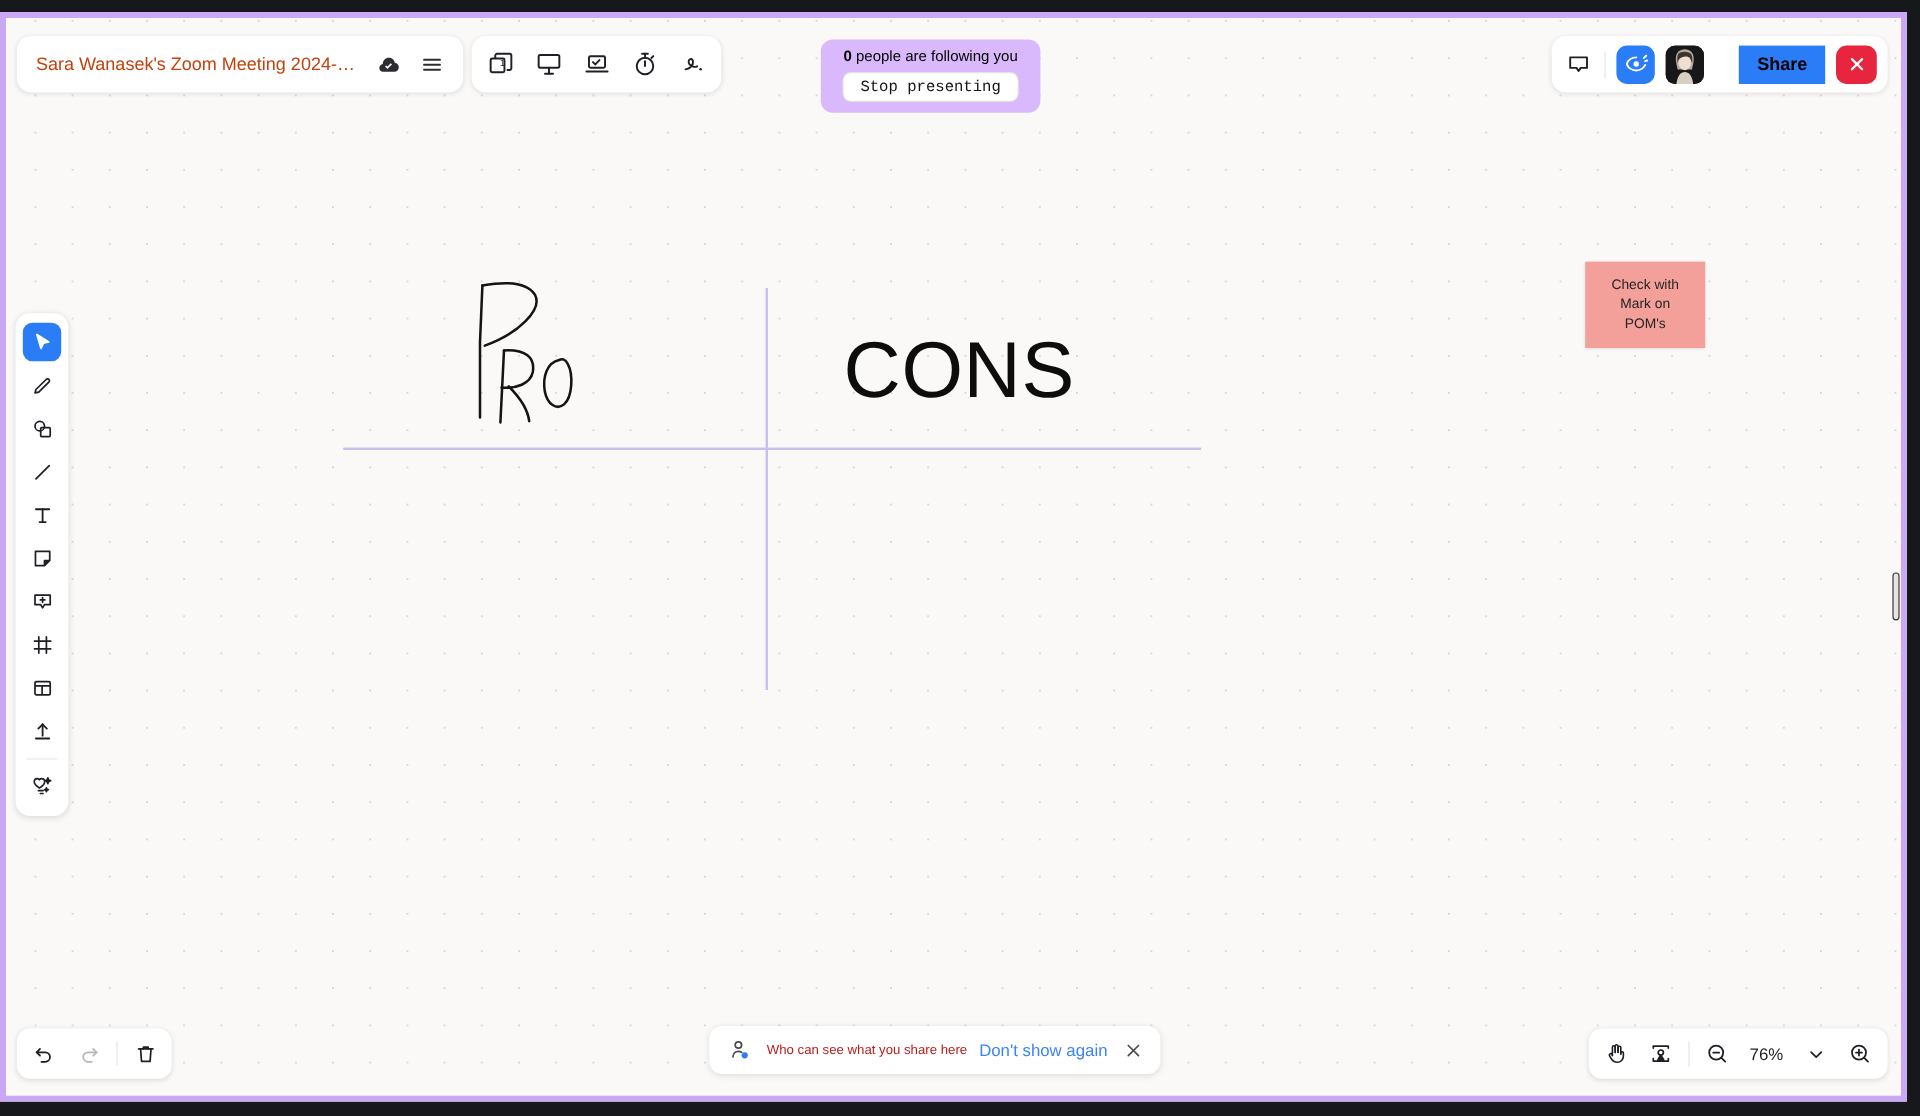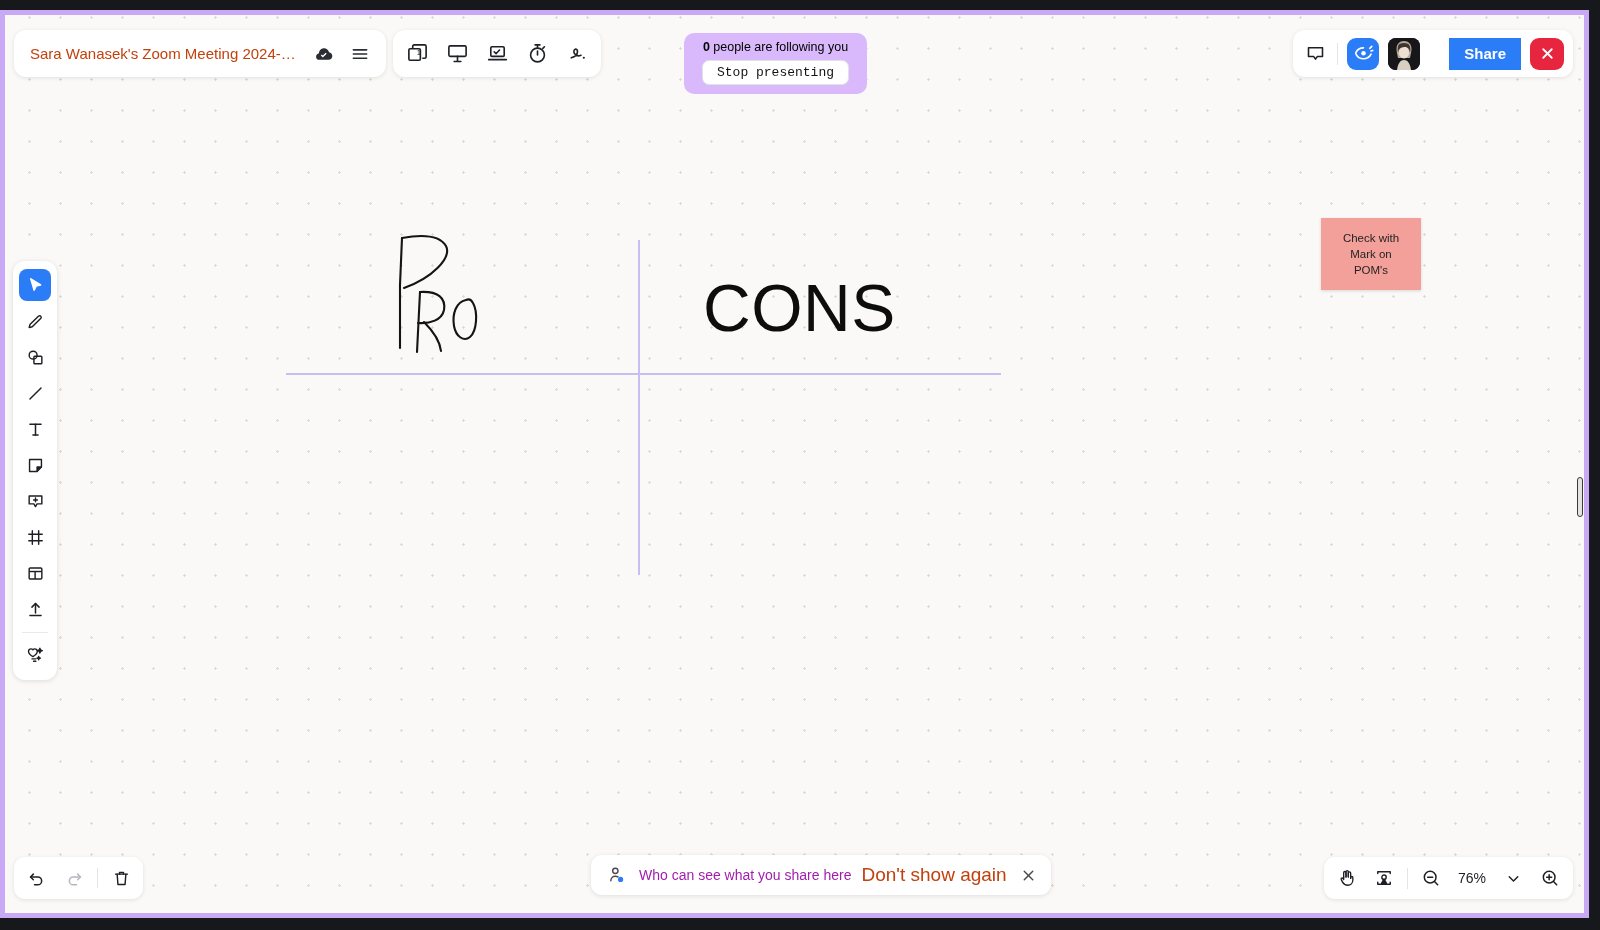--- a/index.html
+++ b/index.html
@@ -161,21 +161,21 @@
     background:#2a7cf7;
     display:flex; align-items:center; justify-content:center;
     cursor:pointer;
   }
   #avatar {
     width:32px; height:32px; border-radius:8px;
     overflow:hidden; background:#1d1d1d;
     display:block; cursor:pointer;
   }
   #share-btn {
-    background:#2a7cf7; color:#ffffff;
+    background:#2a7cf7; color:#000000;
     border:none; border-radius:0;
     height:32px; padding:0 15px;
     font-size:15px; font-weight:600; cursor:pointer;
     font-family:"Liberation Sans", sans-serif;
     margin-left:20px;
   }
   #close-btn {
     background:#e8253f; color:#fff;
     border:none; border-radius:9px;
     width:34px; height:32px;
@@ -223,22 +223,22 @@
   
   #notice {
     position:absolute; left:586px; bottom:18px;
     height:40px;
     background:#ffffff;
     border-radius:11px;
     display:flex; align-items:center;
     padding:0 10px 0 14px; gap:10px;
     box-shadow:0 1px 5px rgba(0,0,0,.11);
   }
-  #notice .ntext { font-size:14px; color:#a21caf; }
-  #notice .nlink { font-size:19px; color:#c2410c; cursor:pointer; }
+  #notice .ntext { font-size:11px; color:#b91c1c; }
+  #notice .nlink { font-size:14px; color:#3b82f6; cursor:pointer; }
   #notice .nclose { width:24px; height:24px; display:flex; align-items:center;
                     justify-content:center; cursor:pointer; color:#4a4a4e; }
 
   
   #zoombar {
     position:absolute; right:11px; bottom:14px;
     height:42px;
     background:#ffffff;
     border-radius:11px;
     display:flex; align-items:center;

